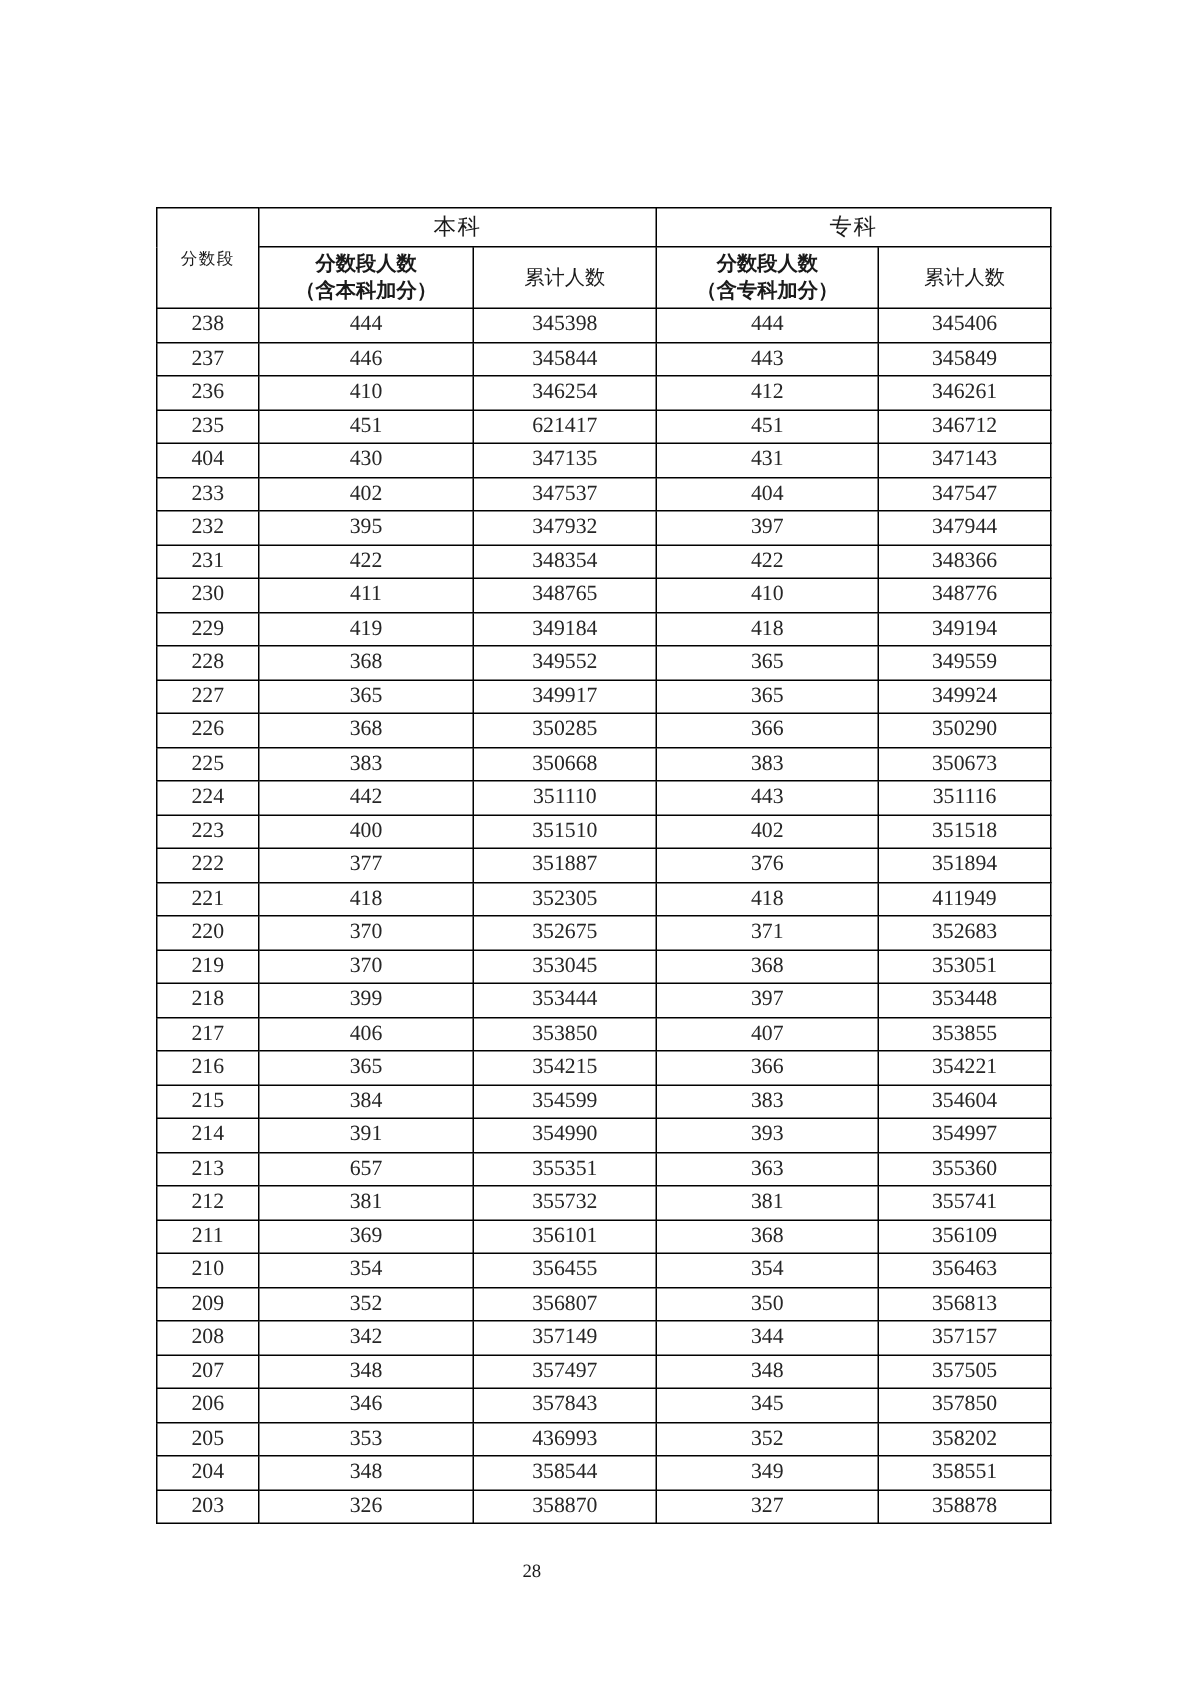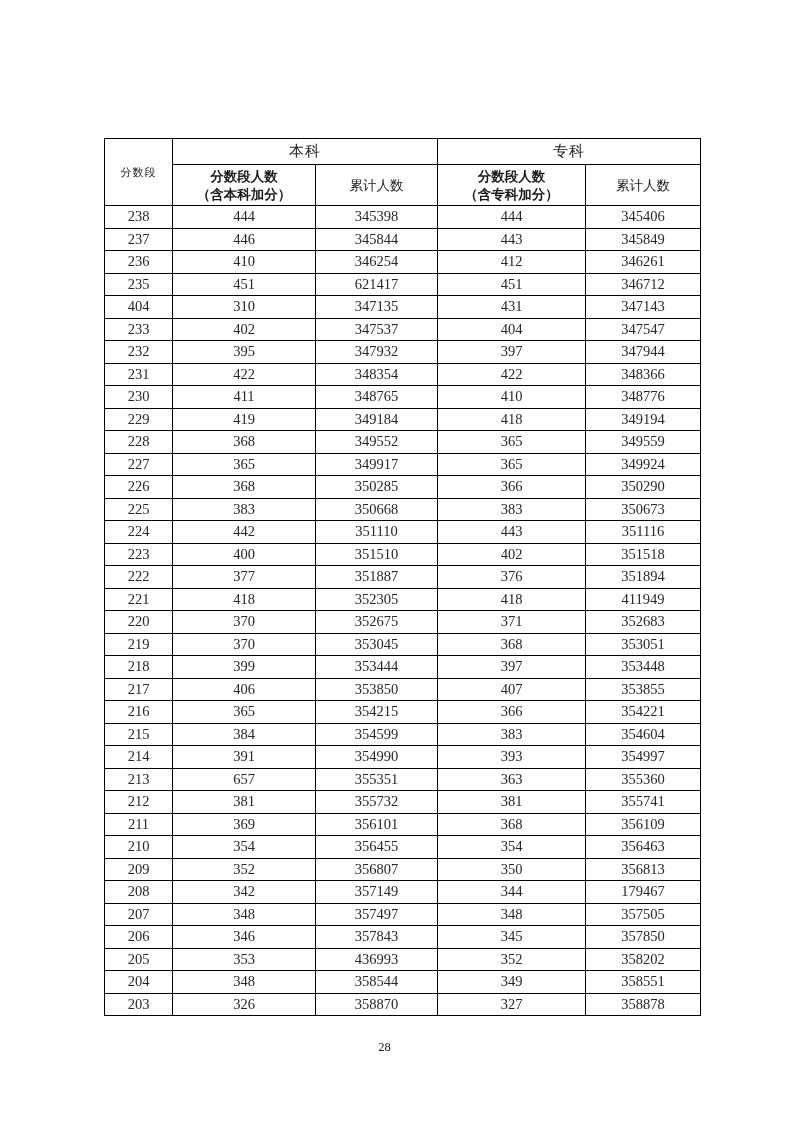--- a/index.html
+++ b/index.html
@@ -95,21 +95,20 @@
   
   .page-number {
     position: absolute;
     left: 0;
     top: 1040px;
     width: 709px;
     text-align: center;
     font-size: 12.5px;
     font-family: "Liberation Serif", "DejaVu Serif", serif;
     color: #1a1a1a;
-    margin-left: 30px;
   }
 </style>
 </head>
 <body>
 
 <div class="page">
 
   <div class="score-table-wrap">
     <table class="score-table">
       <colgroup>
@@ -166,21 +165,21 @@
           </tr>
           <tr>
             <td>235</td>
             <td>451</td>
             <td>621417</td>
             <td>451</td>
             <td>346712</td>
           </tr>
           <tr>
             <td>404</td>
-            <td>310</td>
+            <td>430</td>
             <td>347135</td>
             <td>431</td>
             <td>347143</td>
           </tr>
           <tr>
             <td>233</td>
             <td>402</td>
             <td>347537</td>
             <td>404</td>
             <td>347547</td>
@@ -351,21 +350,21 @@
             <td>352</td>
             <td>356807</td>
             <td>350</td>
             <td>356813</td>
           </tr>
           <tr>
             <td>208</td>
             <td>342</td>
             <td>357149</td>
             <td>344</td>
-            <td>179467</td>
+            <td>357157</td>
           </tr>
           <tr>
             <td>207</td>
             <td>348</td>
             <td>357497</td>
             <td>348</td>
             <td>357505</td>
           </tr>
           <tr>
             <td>206</td>

